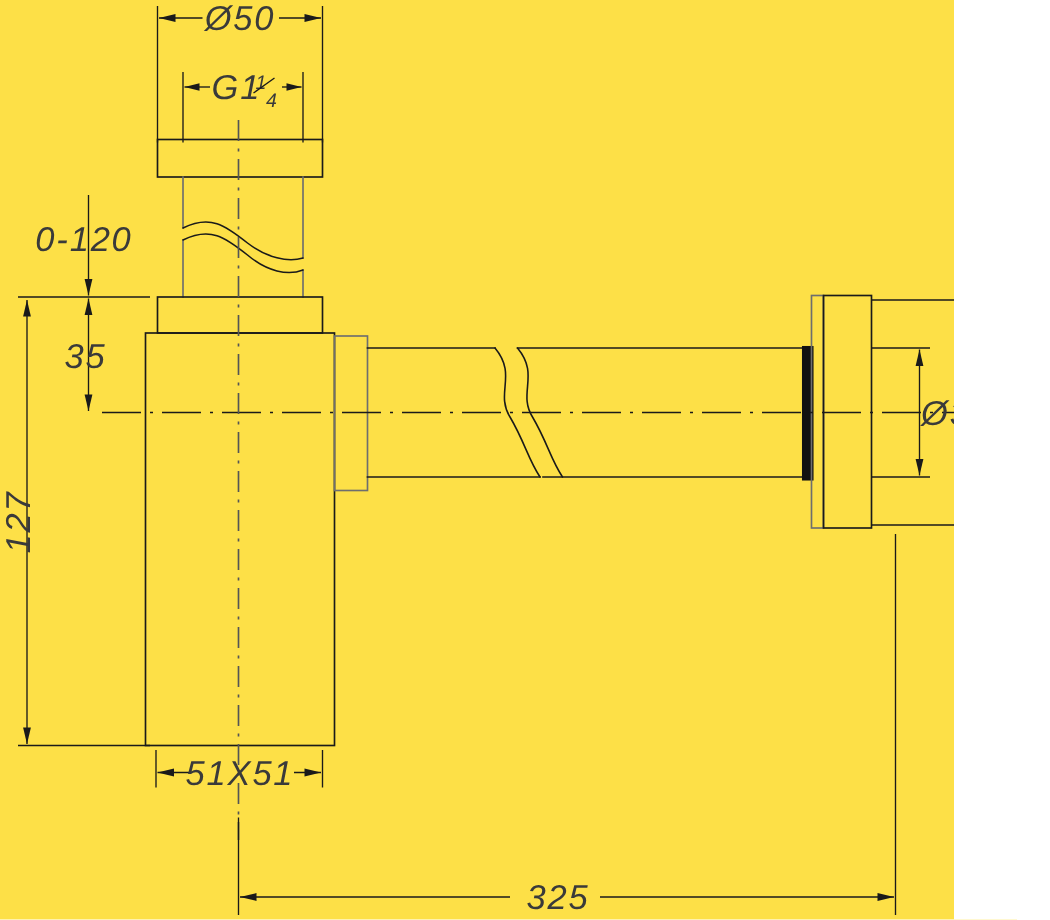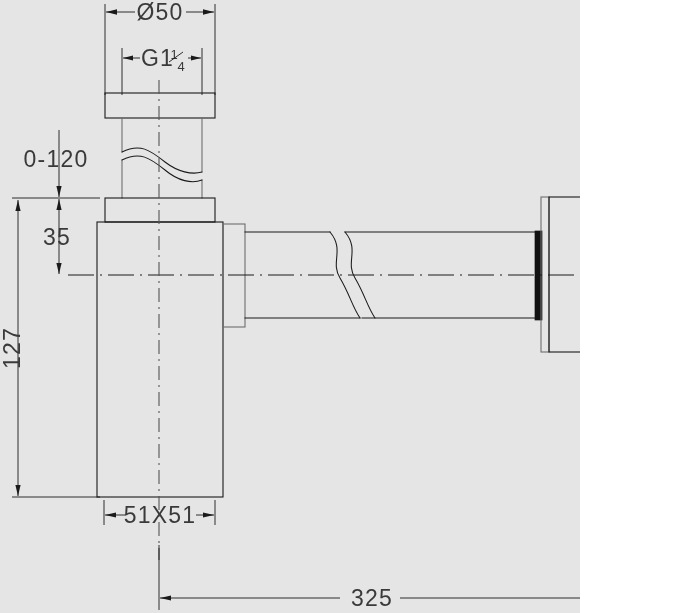--- a/index.html
+++ b/index.html
@@ -5,24 +5,25 @@
   html, body {
     margin: 0;
     padding: 0;
     background: #ffffff;
   }
   body {
     font-family: "Liberation Sans", sans-serif;
   }
   #drawing-root {
     position: relative;
-    width: 580px;
+    width: 636px;
     height: 613px;
-    background: #e5e5e5;
+    background: #fde047;
     overflow: hidden;
+    font-style: italic;
   }
   svg#technical-drawing {
     display: block;
     width: 700px;
     height: 613px;
   }
   .outline {
     fill: none;
     stroke: #1a1a1a;
     stroke-width: 1.1;

